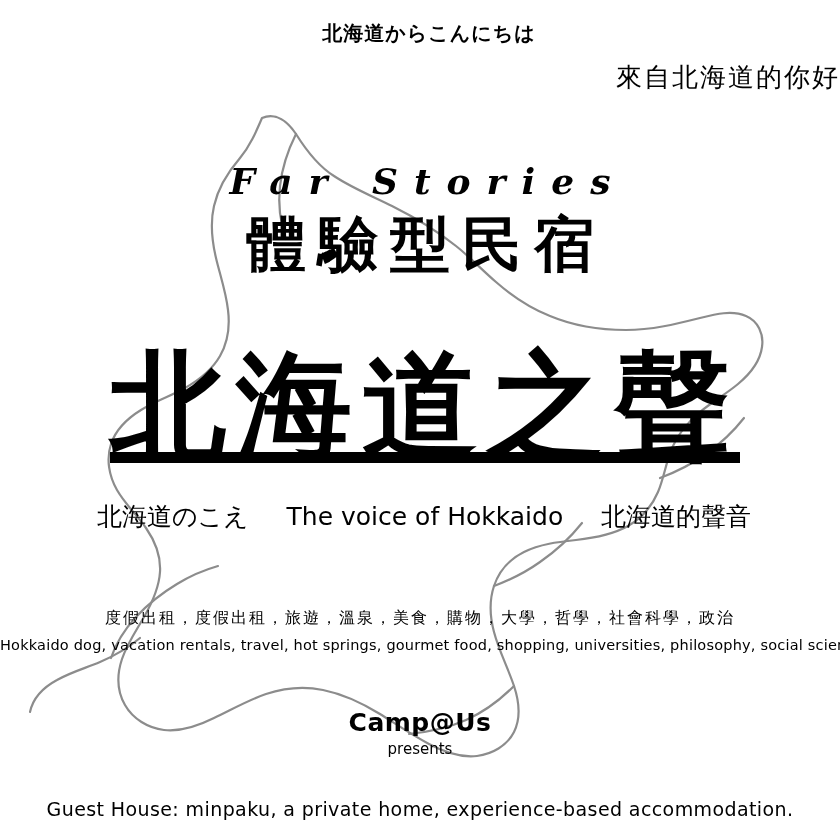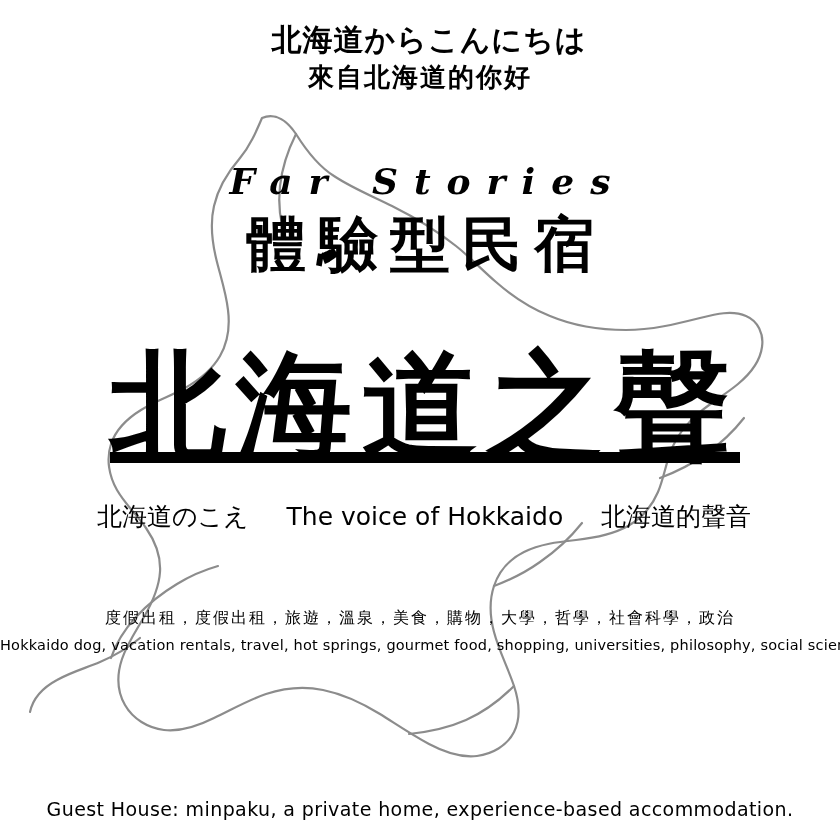--- a/index.html
+++ b/index.html
@@ -37,34 +37,35 @@
     height: 840px;
     text-align: center;
   }
 
   .jp-top {
     position: absolute;
     top: 20px;
     left: 0;
     right: 0;
     font-family: Liberation Mono, monospace;
-    font-size: 30px;
+    font-size: 20px;
     font-weight: 700;
     letter-spacing: 1px;
     margin-left: 18px;
   }
   .zh-top {
     position: absolute;
     top: 60px;
     left: 0;
     right: 0;
     font-family: "DejaVu Serif", "Liberation Serif", serif;
     font-size: 26px;
-    font-weight: 700;
+    font-weight: 400;
     letter-spacing: 2px;
+    text-align: right;
   }
 
   .far-stories {
     position: absolute;
     top: 160px;
     left: 0;
     right: 0;
     font-family: "DejaVu Serif", "Liberation Serif", serif;
     font-style: italic;
     font-size: 36px;
@@ -267,17 +268,19 @@
       <span>北海道のこえ</span>
       <span class="sep"></span>
       <span>The voice of Hokkaido</span>
       <span class="sep"></span>
       <span>北海道的聲音</span>
     </div>
 
     <div class="tags-zh">度假出租，度假出租，旅遊，溫泉，美食，購物，大學，哲學，社會科學，政治</div>
     <div class="tags-en">Hokkaido dog, vacation rentals, travel, hot springs, gourmet food, shopping, universities, philosophy, social science, politics</div>
 
+    <div class="brand">Camp@Us</div>
+    <div class="presents">presents</div>
 
     <div class="footer-en">Guest House: minpaku, a private home, experience-based accommodation.</div>
 
   </div>
 </div>
 
 </body></html>

